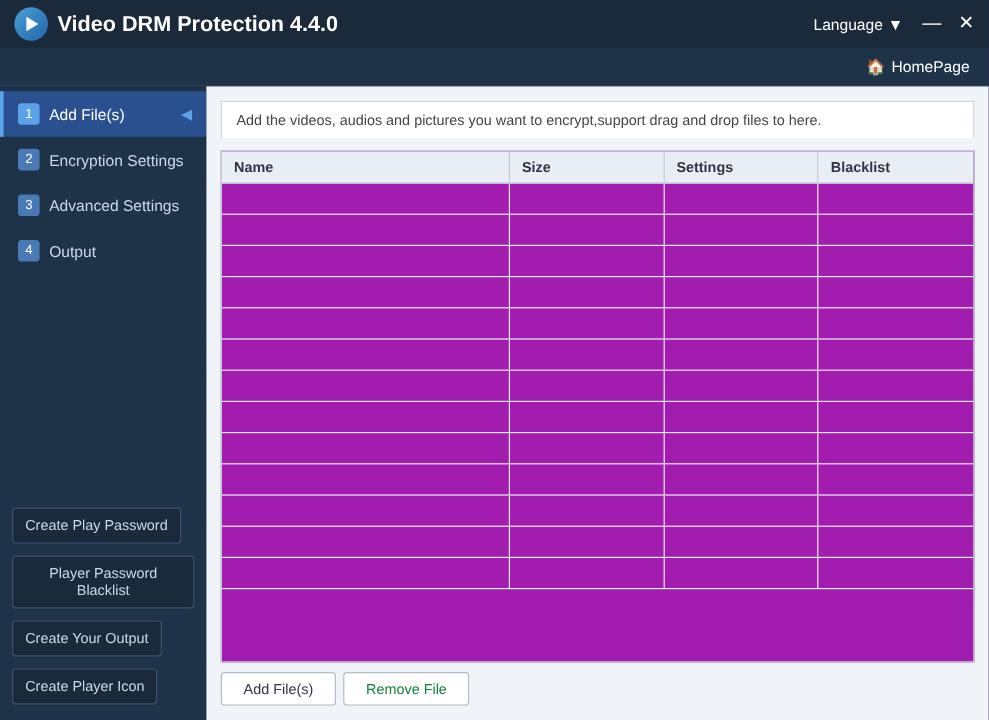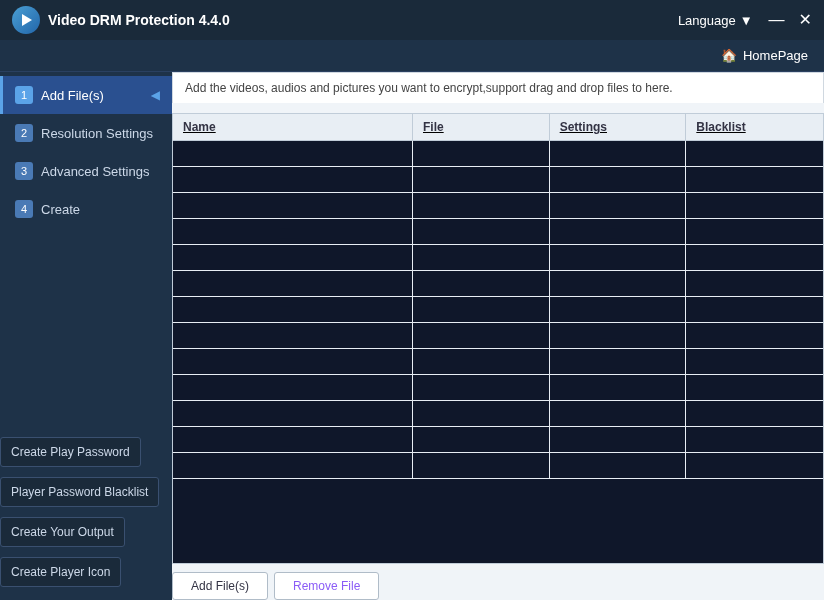--- a/index.html
+++ b/index.html
@@ -33,21 +33,21 @@
       border-radius: 50%;
       display: flex;
       align-items: center;
       justify-content: center;
       color: white;
       font-size: 14px;
       font-weight: bold;
     }
     .title-text {
       color: white;
-      font-size: 14px;
+      font-size: 18px;
       font-weight: 600;
     }
     .title-right {
       display: flex;
       align-items: flex-end;
       gap: 16px;
     }
     .language-btn {
       display: flex;
       align-items: center;
@@ -134,56 +134,56 @@
       margin-left: auto;
       color: #5ba3e8;
       font-size: 12px;
     }
 
     .sidebar-spacer {
       flex: 1;
     }
 
     .sidebar-btn {
-      margin: 5px 0;
+      margin: 5px 10px;
       padding: 7px 10px;
       background: #1a2a3a;
       border: 1px solid #3a5070;
       border-radius: 3px;
       color: #ccd8e8;
       font-size: 12px;
       cursor: pointer;
       text-align: center;
     }
 
     
     .content-area {
       flex: 1;
       background: #f0f4f8;
       display: flex;
       flex-direction: column;
+      padding: 12px;
     }
 
     .hint-text {
       font-size: 12px;
       color: #444;
       margin-bottom: 10px;
       background: white;
       padding: 8px 12px;
       border: 1px solid #d0d8e0;
       border-bottom: none;
     }
 
     
     .file-table {
       flex: 1;
       border: 1px solid #c0ccd8;
-      background: #0f172a;
+      background: #a21caf;
       overflow: hidden;
-      text-decoration: underline;
     }
     .table-header {
       display: grid;
       grid-template-columns: 240px 1fr 1fr 1fr;
       background: #e8eef4;
       border-bottom: 1px solid #c0ccd8;
     }
     .table-header-cell {
       padding: 6px 10px;
       font-size: 12px;
@@ -221,21 +221,21 @@
     .action-btn {
       padding: 6px 18px;
       border: 1px solid #b0bcc8;
       background: white;
       border-radius: 3px;
       font-size: 12px;
       color: #334;
       cursor: pointer;
     }
     .action-btn.disabled {
-      color: #8b5cf6;
+      color: #15803d;
       cursor: default;
     }
     .spacer {
       flex: 1;
     }
   </style>
 </head>
 <body>
 
 <div class="title-bar">
@@ -271,49 +271,49 @@
   <div class="sidebar">
 
     <div id="nav-items-container">
         <div class="nav-item active">
       <span class="nav-number">1</span>
       <span>Add File(s)</span>
       <span class="nav-arrow">◀</span>
     </div>
         <div class="nav-item">
       <span class="nav-number">2</span>
-      <span>Resolution Settings</span>
+      <span>Encryption Settings</span>
 
     </div>
         <div class="nav-item">
       <span class="nav-number">3</span>
       <span>Advanced Settings</span>
 
     </div>
         <div class="nav-item">
       <span class="nav-number">4</span>
-      <span>Create</span>
+      <span>Output</span>
 
     </div>
       </div>
 
     <div class="sidebar-spacer"></div>
 
     <div id="sidebar-buttons-container"><button class="sidebar-btn">Create Play Password</button><button class="sidebar-btn">Player Password Blacklist</button><button class="sidebar-btn">Create Your Output</button><button class="sidebar-btn">Create Player Icon</button></div>
     <div style="height:8px"></div>
   </div>
 
   <div class="content-area">
 
     <div class="hint-text">Add the videos, audios and pictures you want to encrypt,support drag and drop files to here.</div>
 
     <div class="file-table">
       <div class="table-header">
         <div class="table-header-cell">Name</div>
-        <div class="table-header-cell">File</div>
+        <div class="table-header-cell">Size</div>
         <div class="table-header-cell">Settings</div>
         <div class="table-header-cell">Blacklist</div>
       </div>
       <div class="table-body">
 
         <div class="table-row-empty">
             <div></div>
             <div></div>
             <div></div>
             <div></div>

